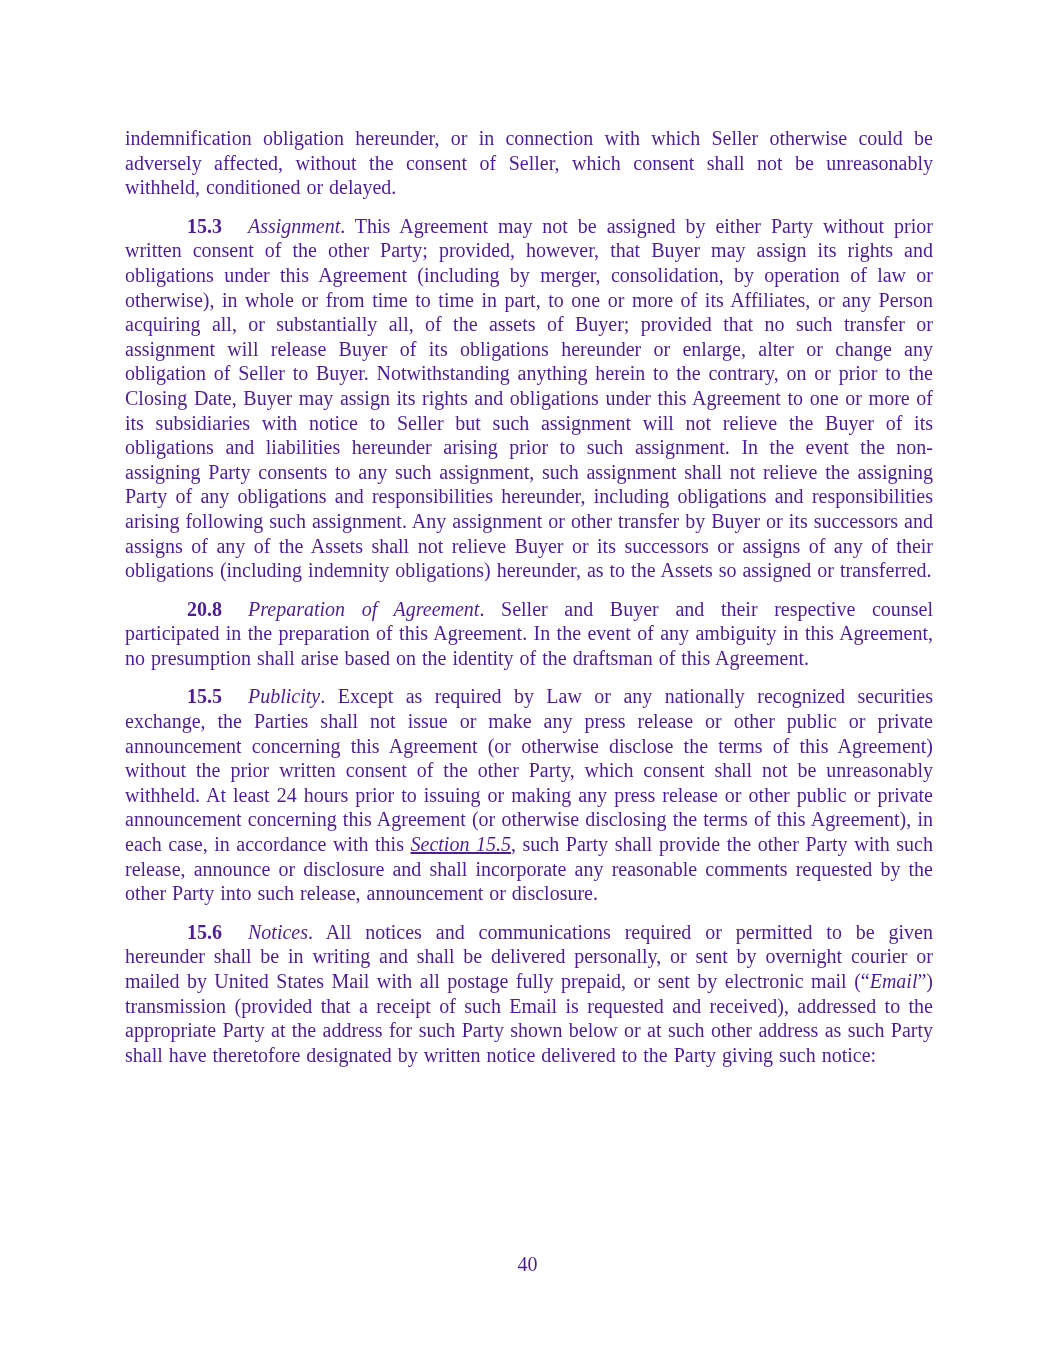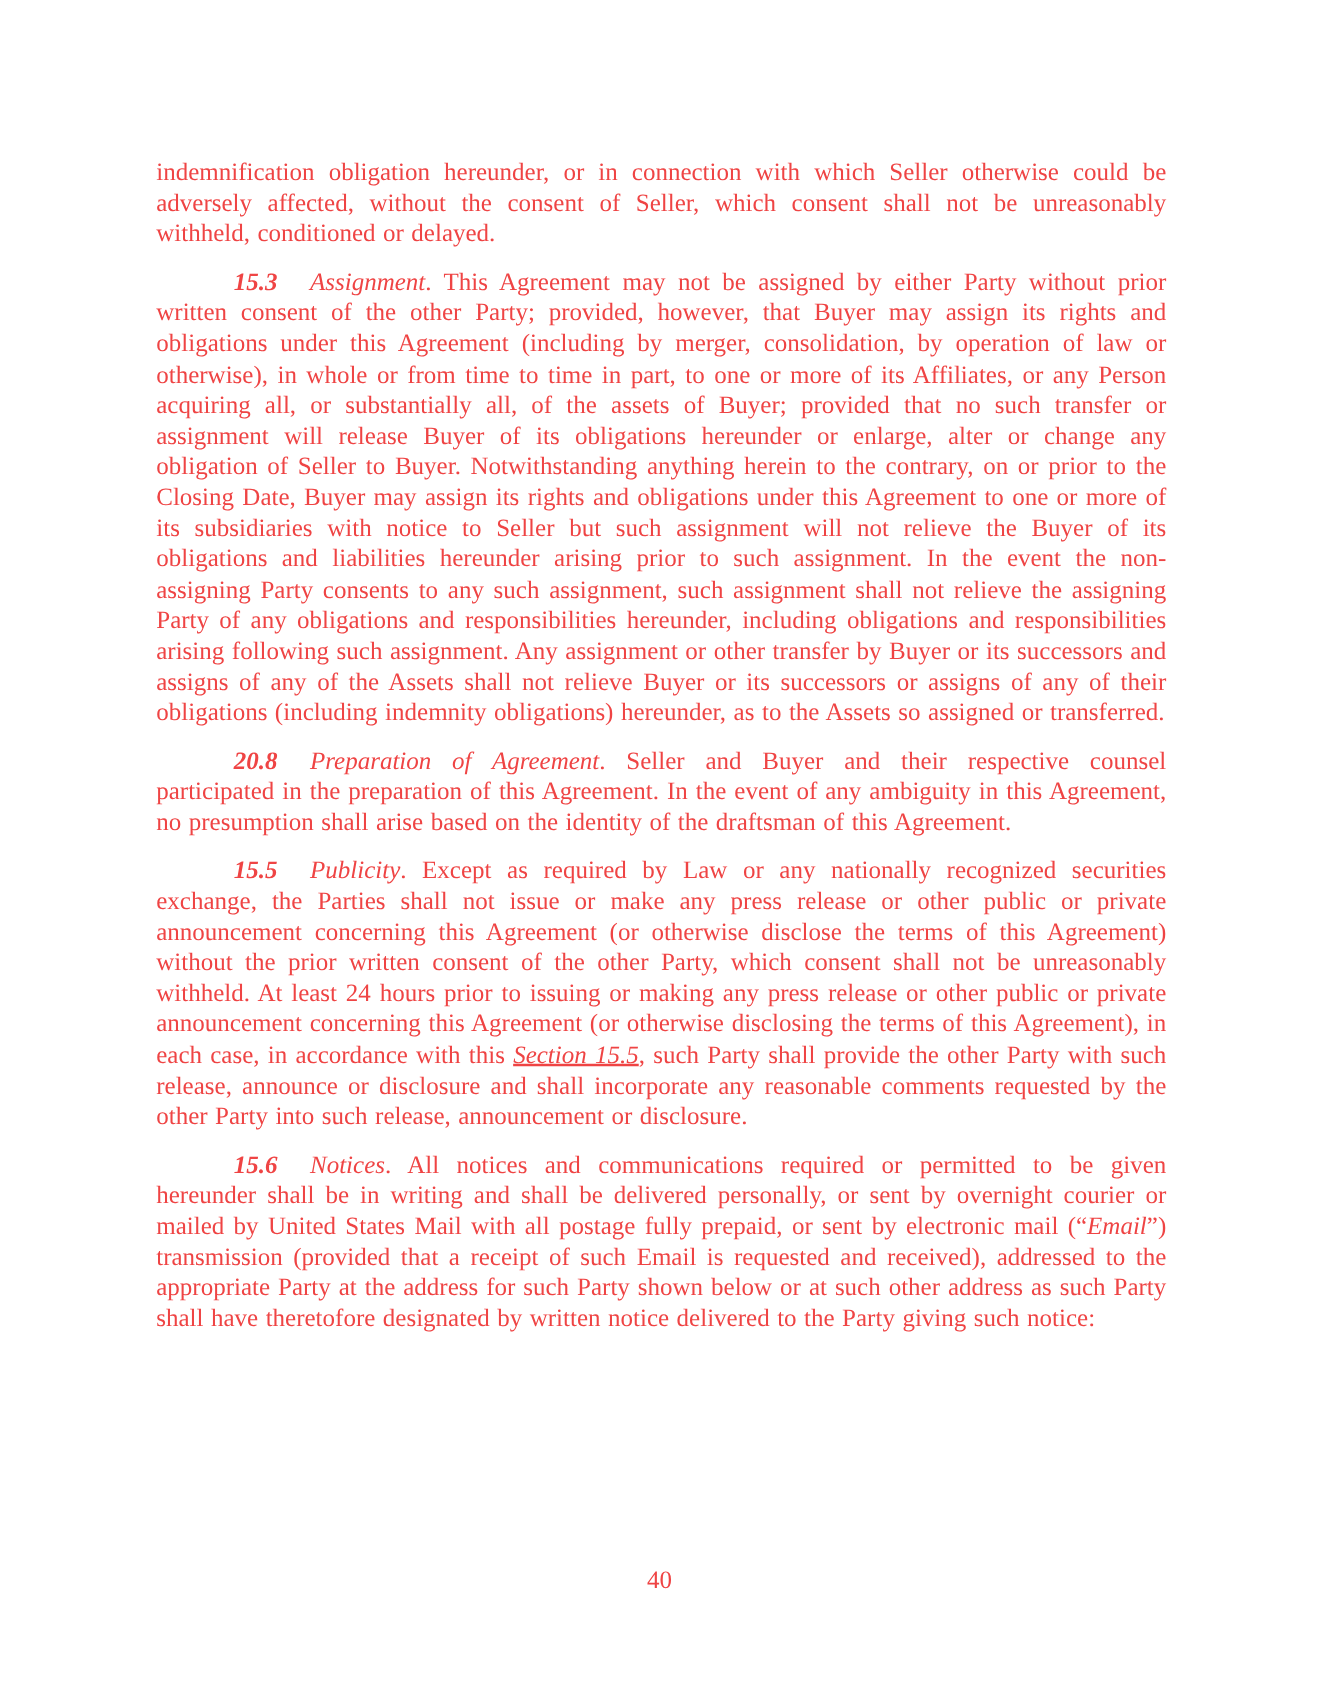--- a/index.html
+++ b/index.html
@@ -7,42 +7,41 @@
     padding: 0;
     background: #ffffff;
   }
   .sheet {
     position: relative;
     width: 1055px;
     height: 1365px;
     background: #ffffff;
     overflow: hidden;
     font-family: "Liberation Serif", "DejaVu Serif", serif;
-    color: #ef4444;
+    color: #4c1d95;
   }
   .body-text {
     position: absolute;
     left: 125px;
     right: 122px;
     top: 126px;
     font-size: 20px;
     line-height: 24.6px;
     text-align: justify;
   }
   .para {
     margin: 0 0 14px 0;
     text-indent: 62px;
     word-spacing: 1px;
   }
   .para.no-indent {
     text-indent: 0;
   }
   .sec-num {
     font-weight: bold;
-    font-style: italic;
     margin-right: 26px;
   }
   .sec-title {
     font-weight: normal;
     font-style: italic;
   }
   .ref-underline {
     text-decoration: underline;
     font-style: italic;
   }

